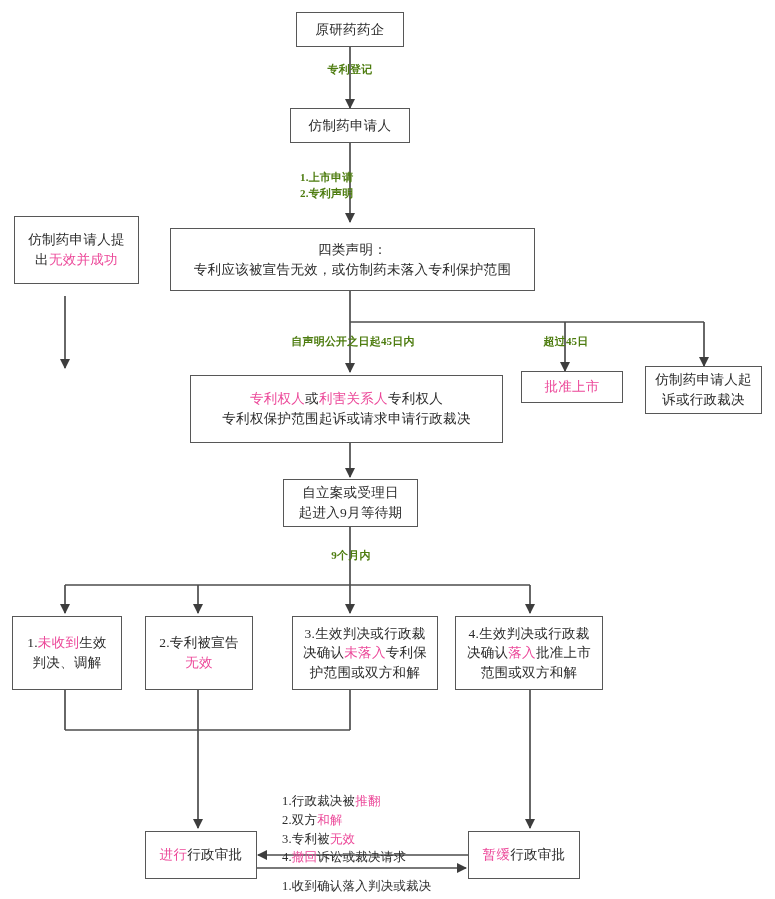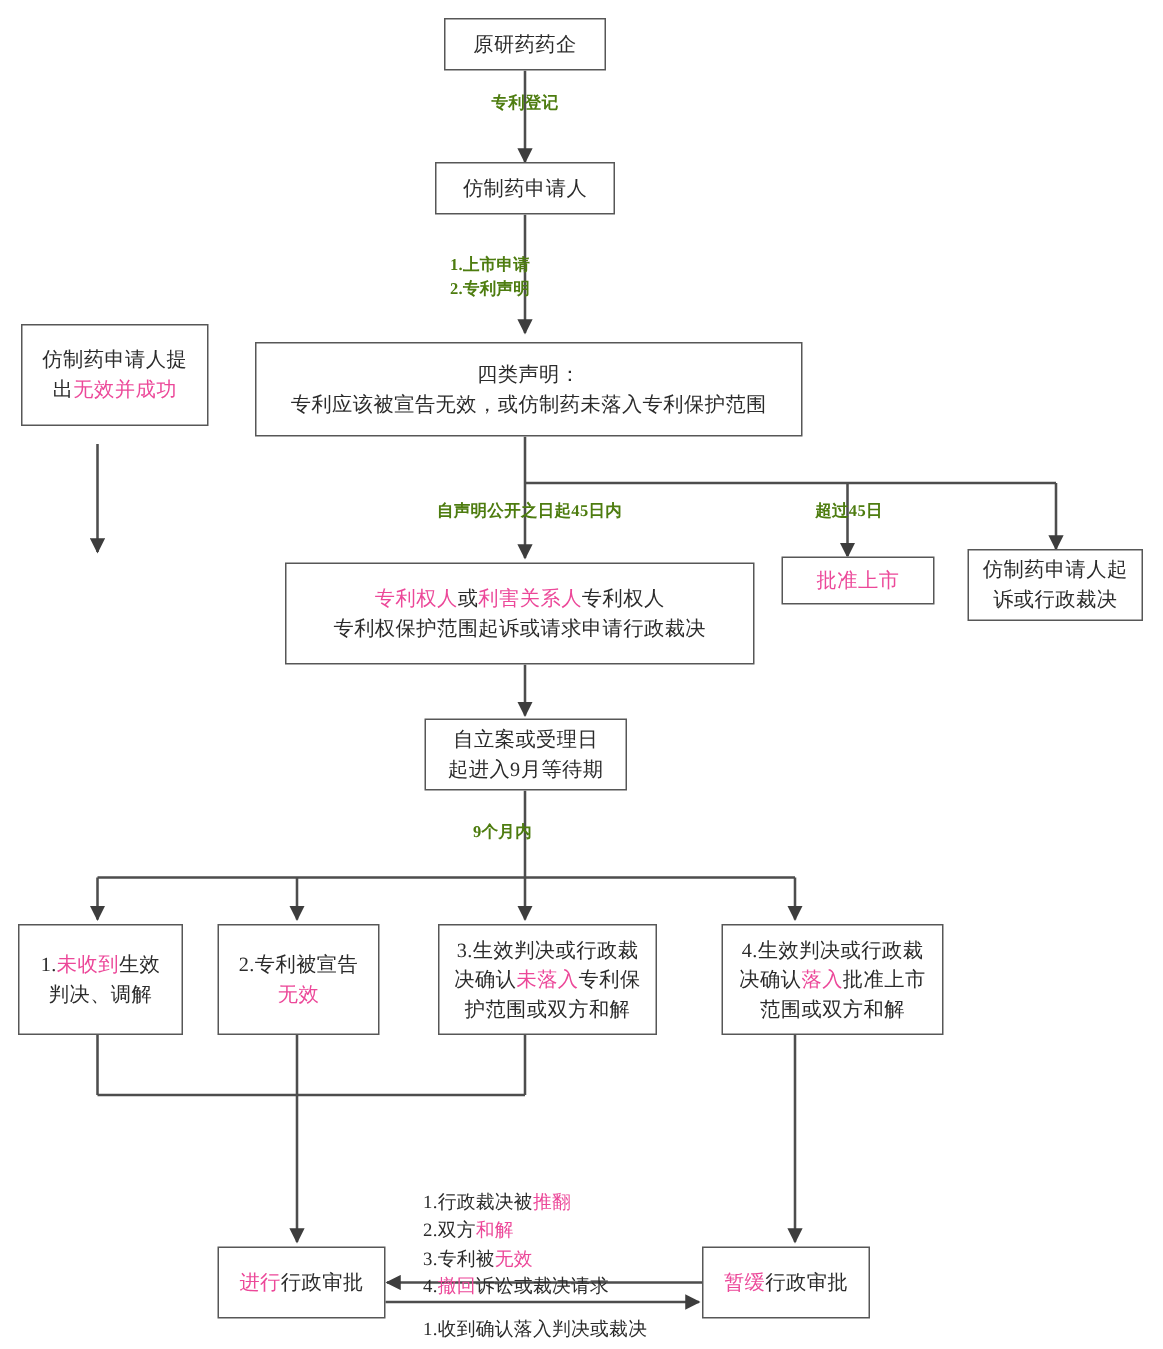--- a/index.html
+++ b/index.html
@@ -172,21 +172,21 @@
     </div>
   </div>
 
   <div class="node" style="left:283px; top:479px; width:135px; height:48px;">
     <div class="inner">
       <div><span>自立案或受理日</span></div>
       <div><span>起进入9月等待期</span></div>
     </div>
   </div>
 
-  <div class="edge-label" style="left:296px; top:548px; width:78px;">
+  <div class="edge-label" style="left:312px; top:548px; width:78px;">
     <span>9个月内</span>
   </div>
 
   <div class="node" style="left:12px; top:616px; width:110px; height:74px;">
     <div class="inner">
       <div><span>1.</span><span class="r">未收到</span><span>生效</span></div>
       <div><span>判决、调解</span></div>
     </div>
   </div>
 
@@ -198,21 +198,21 @@
   </div>
 
   <div class="node" style="left:278px; top:616px; width:146px; height:74px;margin-left:14px;">
     <div class="inner">
       <div><span>3.生效判决或行政裁</span></div>
       <div><span>决确认</span><span class="r">未落入</span><span>专利保</span></div>
       <div><span>护范围或双方和解</span></div>
     </div>
   </div>
 
-  <div class="node" style="left:455px; top:616px; width:148px; height:74px;margin-left:26px;">
+  <div class="node" style="left:455px; top:616px; width:148px; height:74px;">
     <div class="inner">
       <div><span>4.生效判决或行政裁</span></div>
       <div><span>决确认</span><span class="r">落入</span><span>批准上市</span></div>
       <div><span>范围或双方和解</span></div>
     </div>
   </div>
 
   <div class="note center" style="left:282px; top:768px; width:200px; text-align:left;">
     <div><span>1.行政裁决被</span><span class="r">推翻</span></div>
     <div><span>2.双方</span><span class="r">和解</span></div>

